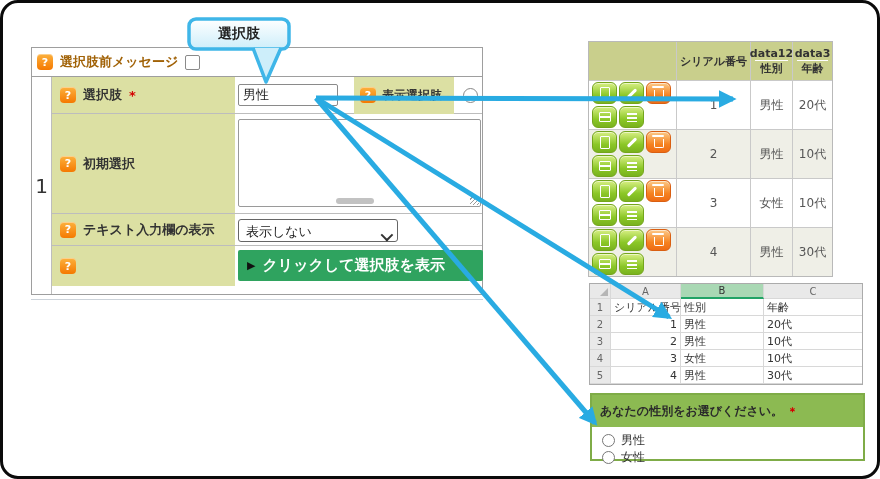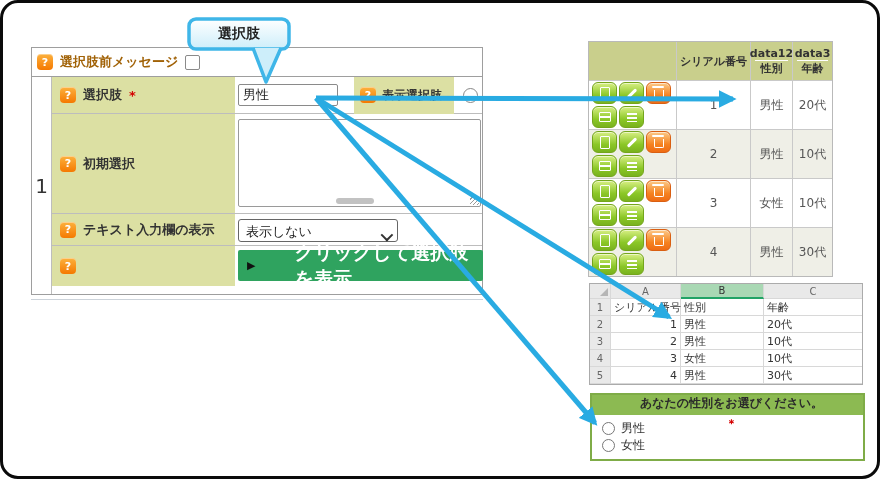--- a/index.html
+++ b/index.html
@@ -27,21 +27,21 @@
   .ta-wrap{position:absolute;left:3px;top:5px;width:243px;height:88px;}
   .ta-wrap textarea{width:100%;height:100%;box-sizing:border-box;border:1px solid #9a9a9a;border-radius:2px;resize:none;font-family:inherit;}
   .ta-thumb{position:absolute;left:98px;bottom:3px;width:38px;height:6px;background:#c2c2c2;border-radius:3px;}
   .ta-grip{position:absolute;right:2px;bottom:2px;width:9px;height:9px;background:repeating-linear-gradient(135deg,transparent 0 2px,#9a9a9a 2px 3px);}
   .r3{height:32px;}
   .fake-select{position:absolute;left:3px;top:5px;width:160px;height:23px;box-sizing:border-box;border:1px solid #666;border-radius:3px;background:#fff;display:flex;align-items:flex-end;justify-content:space-between;padding:0 7px;font-size:13px;color:#222;}
   .chev{width:7px;height:7px;border-right:2px solid #333;border-bottom:2px solid #333;transform:rotate(45deg) translateY(-2px);}
   .r4{height:40px;border-bottom:none;}
   .gbtn{position:absolute;left:3px;top:4px;width:245px;height:31px;background:#2FA35F;border-radius:2px;display:flex;align-items:center;gap:7px;padding-left:9px;box-sizing:border-box;cursor:pointer;}
   .gbtn .tri{color:#111;font-size:11px;}
-  .gbtn .gl{color:#fff;font-weight:bold;font-size:19px;margin-left:32px;}
+  .gbtn .gl{color:#fff;font-weight:bold;font-size:15px;}
   .spacer{flex:1;}
   .panel-underline{position:absolute;left:28px;top:296px;width:452px;height:1px;background:#ccd3da;}
 
   
   .qb{width:16px;height:16px;border-radius:4px;background:linear-gradient(#fcb13e,#f57900);color:#fff;font-weight:bold;font-size:11px;display:flex;align-items:center;justify-content:center;flex-shrink:0;box-shadow:inset 0 1px 0 rgba(255,255,255,.4);}
 
   
   .dg{position:absolute;left:585px;top:38px;width:245px;box-sizing:border-box;border:1px solid #b9b9b9;background:#fff;font-size:12px;color:#555;}
   .dg-row,.dg-head{display:flex;}
   .dg-head{height:38px;background:#C9CF8C;font-weight:bold;color:#333;font-size:11px;}
@@ -77,21 +77,21 @@
   .xl-corner{background:#E9E9E9;position:relative;}
   .xl-corner::after{content:"";position:absolute;right:2px;bottom:2px;border-left:8px solid transparent;border-bottom:8px solid #b5b5b5;}
   .w-rh{width:21px;}
   .w-a{width:70px;}
   .w-b{width:83px;}
   .w-c{width:98px;border-right:none;}
   .xl-num{justify-content:flex-end;}
 
   
   .sv{position:absolute;left:587px;top:390px;width:275px;height:68px;box-sizing:border-box;border:2px solid #7FAC47;background:#fff;}
-  .sv-h{height:20px;background:#8CBA52;display:flex;align-items:center;gap:4px;padding-left:8px;box-sizing:border-box;font-size:12px;font-weight:bold;color:#2b2b2b;flex-direction:column;}
+  .sv-h{height:32px;background:#8CBA52;display:flex;align-items:center;gap:4px;padding-left:8px;box-sizing:border-box;font-size:12px;font-weight:bold;color:#2b2b2b;}
   .sv-req{color:#d40000;font-size:11px;}
   .sv-b{padding:5px 0 0 10px;}
   .sv-opt{display:flex;align-items:center;gap:6px;height:17px;font-size:12px;color:#333;}
   .radio.sm{width:11px;height:11px;border:1px solid #777;}
 
   
   .ovl{position:absolute;left:0;top:0;z-index:40;pointer-events:none;}
   .co-label{position:absolute;left:186px;top:16px;width:100px;height:30px;z-index:41;display:flex;align-items:center;justify-content:center;font-size:14px;font-weight:bold;color:#222;pointer-events:none;}
 </style>
 </head>

